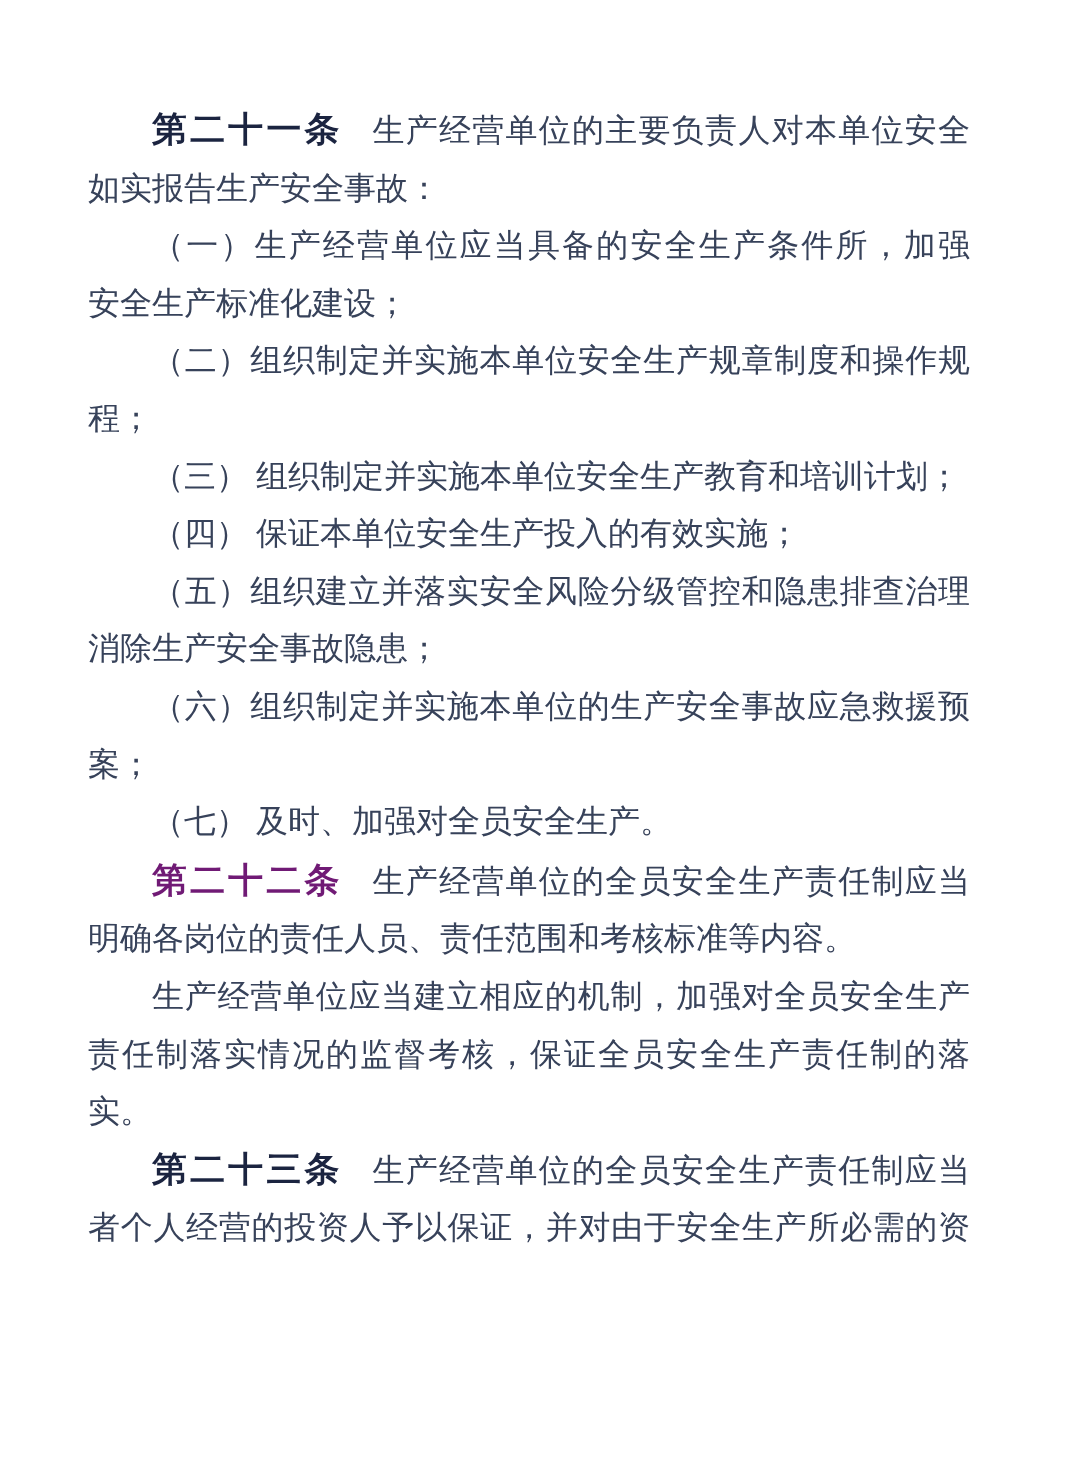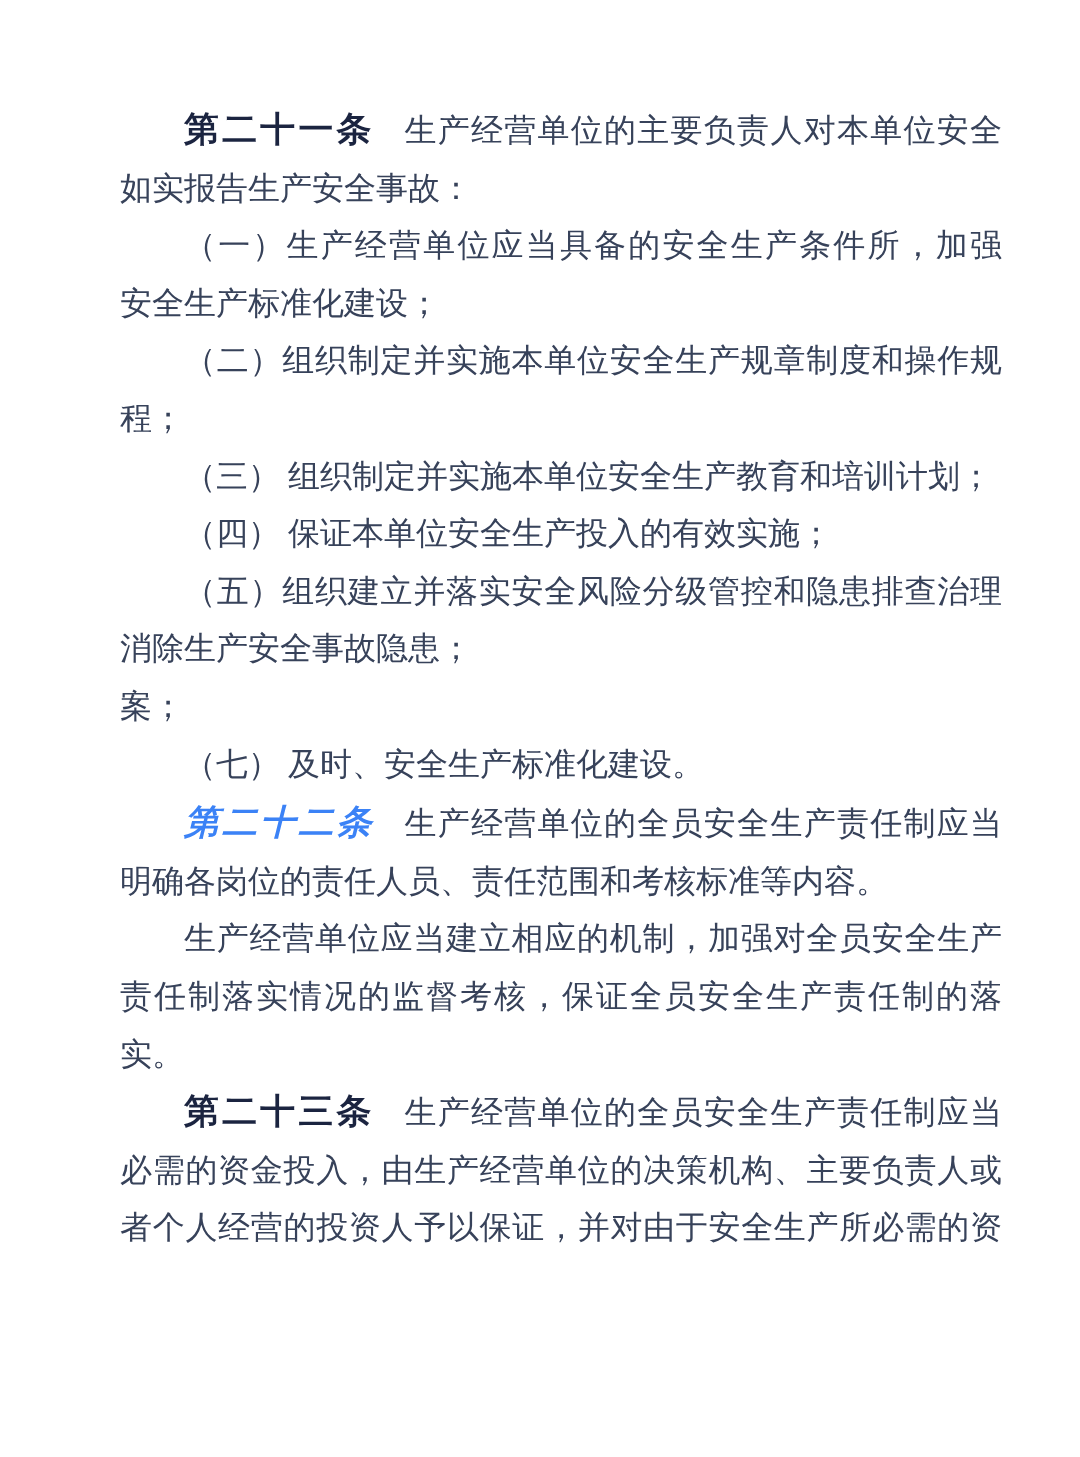--- a/index.html
+++ b/index.html
@@ -9,21 +9,21 @@
   }
   .page {
     position: relative;
     width: 1080px;
     height: 1457px;
     background: #ffffff;
     overflow: hidden;
   }
   .doc {
     position: absolute;
-    left: 120px;
+    left: 88px;
     top: 100px;
     width: 882px;
     font-family: "Liberation Serif", "DejaVu Serif", serif;
     font-size: 32px;
     line-height: 57.6px;
     color: #37425a;
   }
   .line {
     text-align: justify;
     text-align-last: left;
@@ -51,24 +51,24 @@
       <div class="line full indent"><span class="lead" style="color: rgb(27, 36, 64);">第二十一条</span><span>生产经营单位的主要负责人对本单位安全</span></div>
       <div class="line"><span>如实报告生产安全事故：</span></div>
       <div class="line full indent"><span>（一）生产经营单位应当具备的安全生产条件所，加强</span></div>
       <div class="line"><span>安全生产标准化建设；</span></div>
       <div class="line full indent"><span>（二）组织制定并实施本单位安全生产规章制度和操作规</span></div>
       <div class="line"><span>程；</span></div>
       <div class="line indent"><span>（三） 组织制定并实施本单位安全生产教育和培训计划；</span></div>
       <div class="line indent"><span>（四） 保证本单位安全生产投入的有效实施；</span></div>
       <div class="line full indent"><span>（五）组织建立并落实安全风险分级管控和隐患排查治理</span></div>
       <div class="line"><span>消除生产安全事故隐患；</span></div>
+      <div class="line full indent"><span>（六）组织制定并实施本单位的生产安全事故应急救援预</span></div>
       <div class="line"><span>案；</span></div>
-      <div class="line indent"><span>（七） 及时、安全生产标准化建设。</span></div>
-      <div class="line full indent"><span class="lead" style="color: #3b82f6; font-style: italic;">第二十二条</span><span>生产经营单位的全员安全生产责任制应当</span></div>
+      <div class="line indent"><span>（七） 及时、加强对全员安全生产。</span></div>
+      <div class="line full indent"><span class="lead" style="color: #701a75;">第二十二条</span><span>生产经营单位的全员安全生产责任制应当</span></div>
       <div class="line"><span>明确各岗位的责任人员、责任范围和考核标准等内容。</span></div>
       <div class="line full indent"><span>生产经营单位应当建立相应的机制，加强对全员安全生产</span></div>
       <div class="line full"><span>责任制落实情况的监督考核，保证全员安全生产责任制的落</span></div>
       <div class="line"><span>实。</span></div>
       <div class="line full indent"><span class="lead" style="color: rgb(27, 36, 64); font-family: Liberation Serif, serif;">第二十三条</span><span>生产经营单位的全员安全生产责任制应当</span></div>
-      <div class="line full"><span>必需的资金投入，由生产经营单位的决策机构、主要负责人或</span></div>
       <div class="line full"><span>者个人经营的投资人予以保证，并对由于安全生产所必需的资</span></div>
     </div>
 </div>
 
 </body></html>

